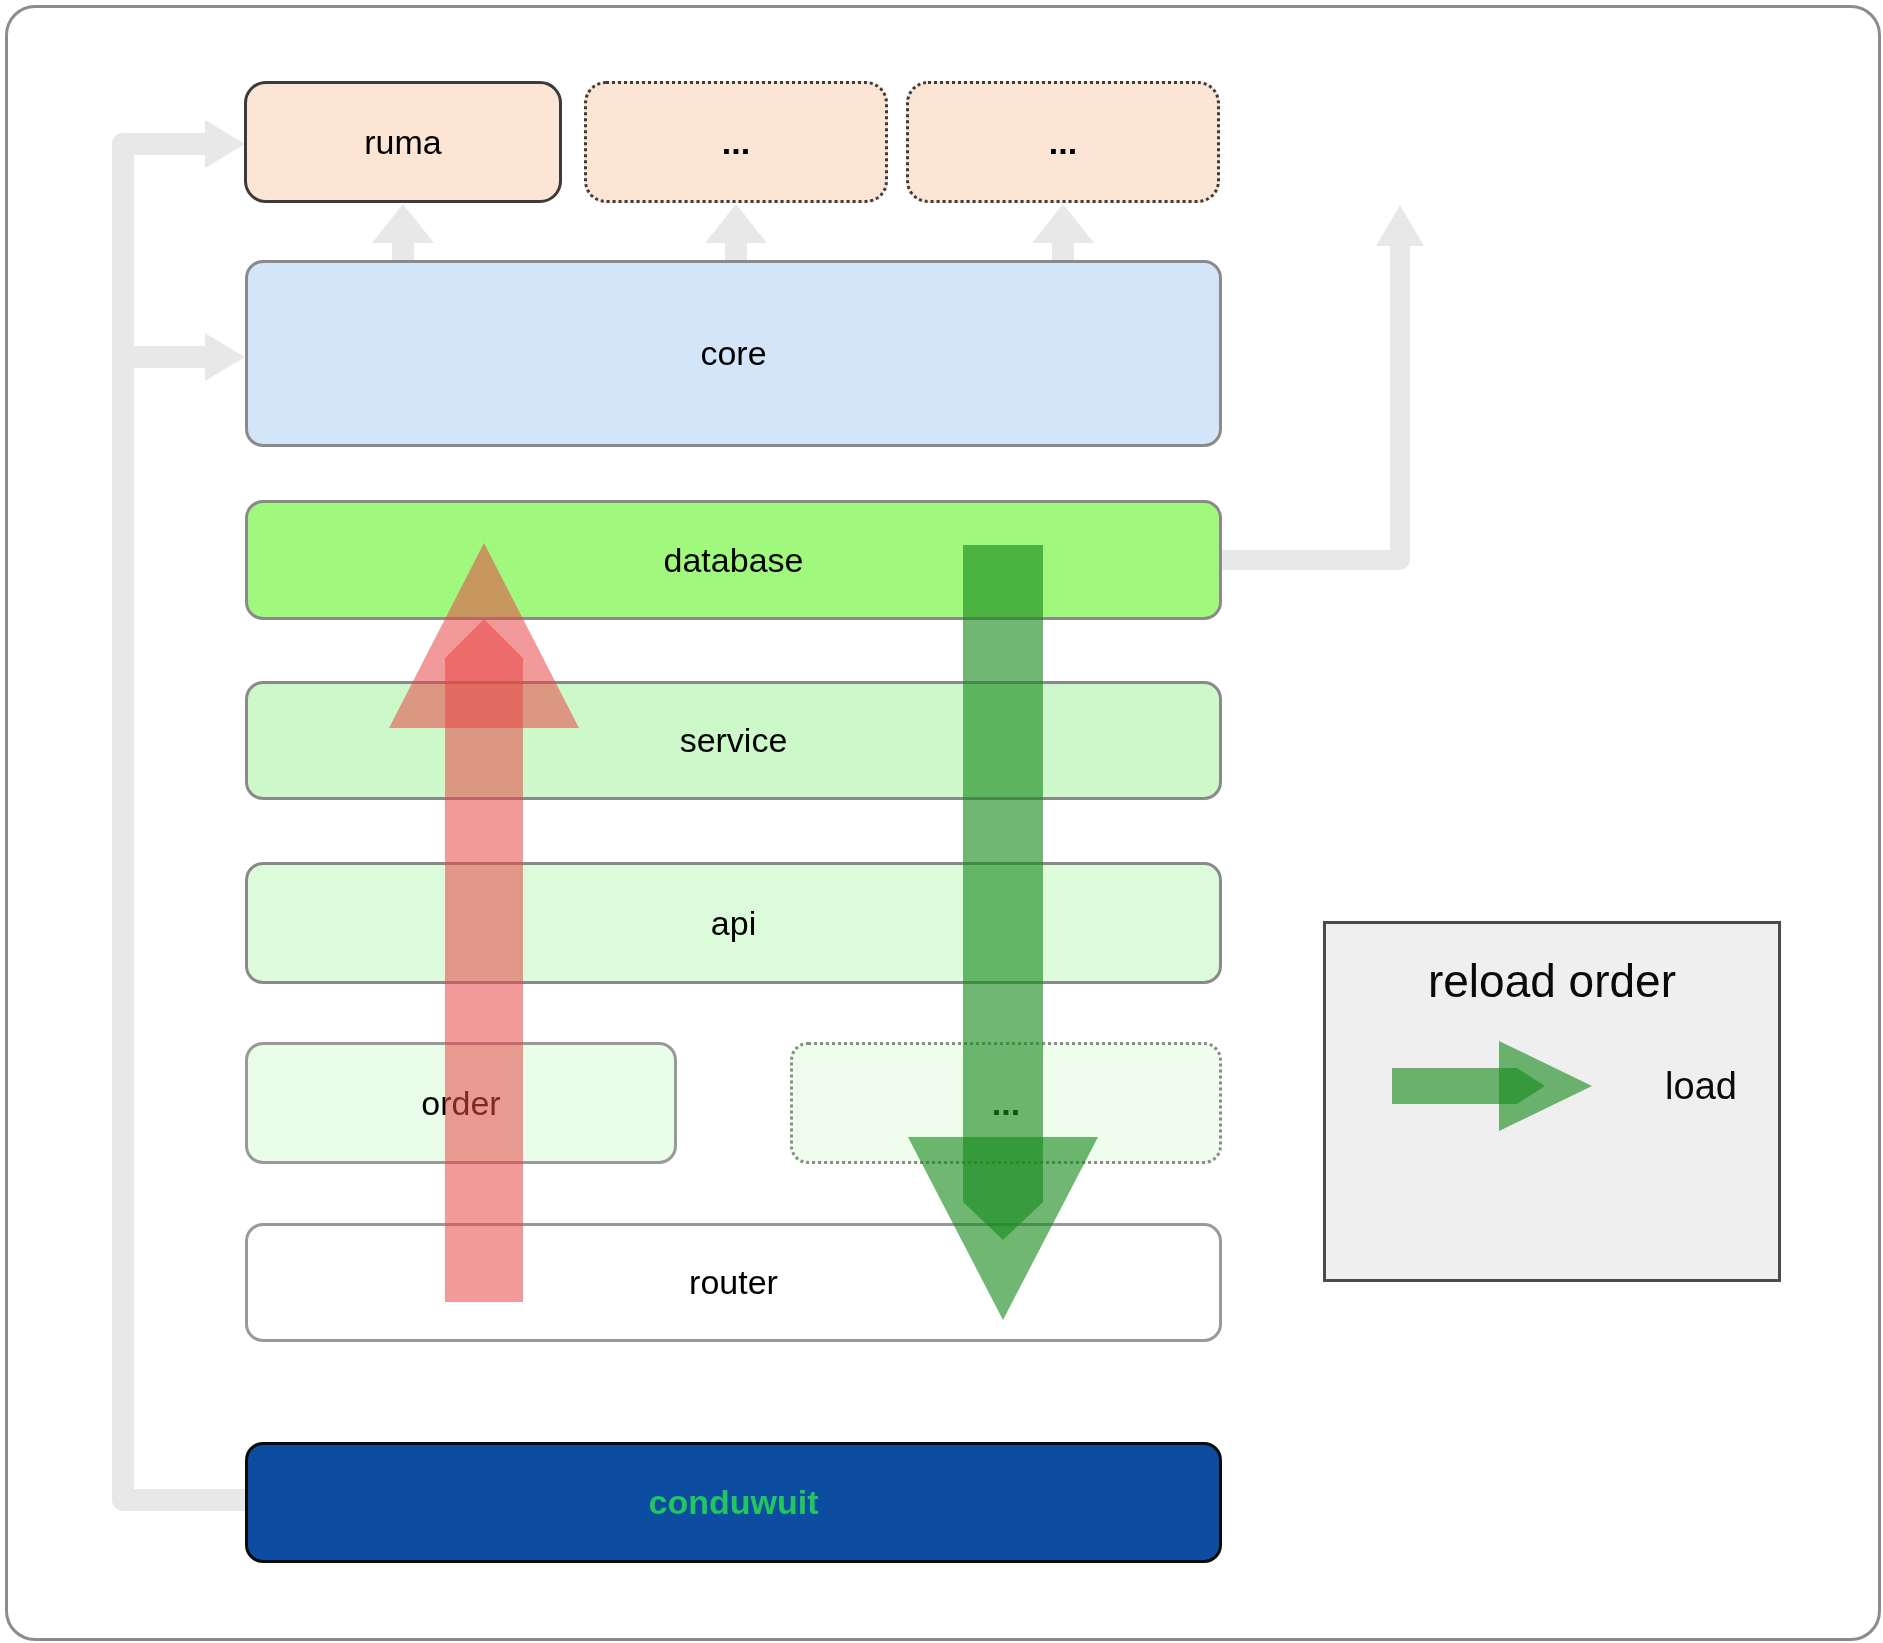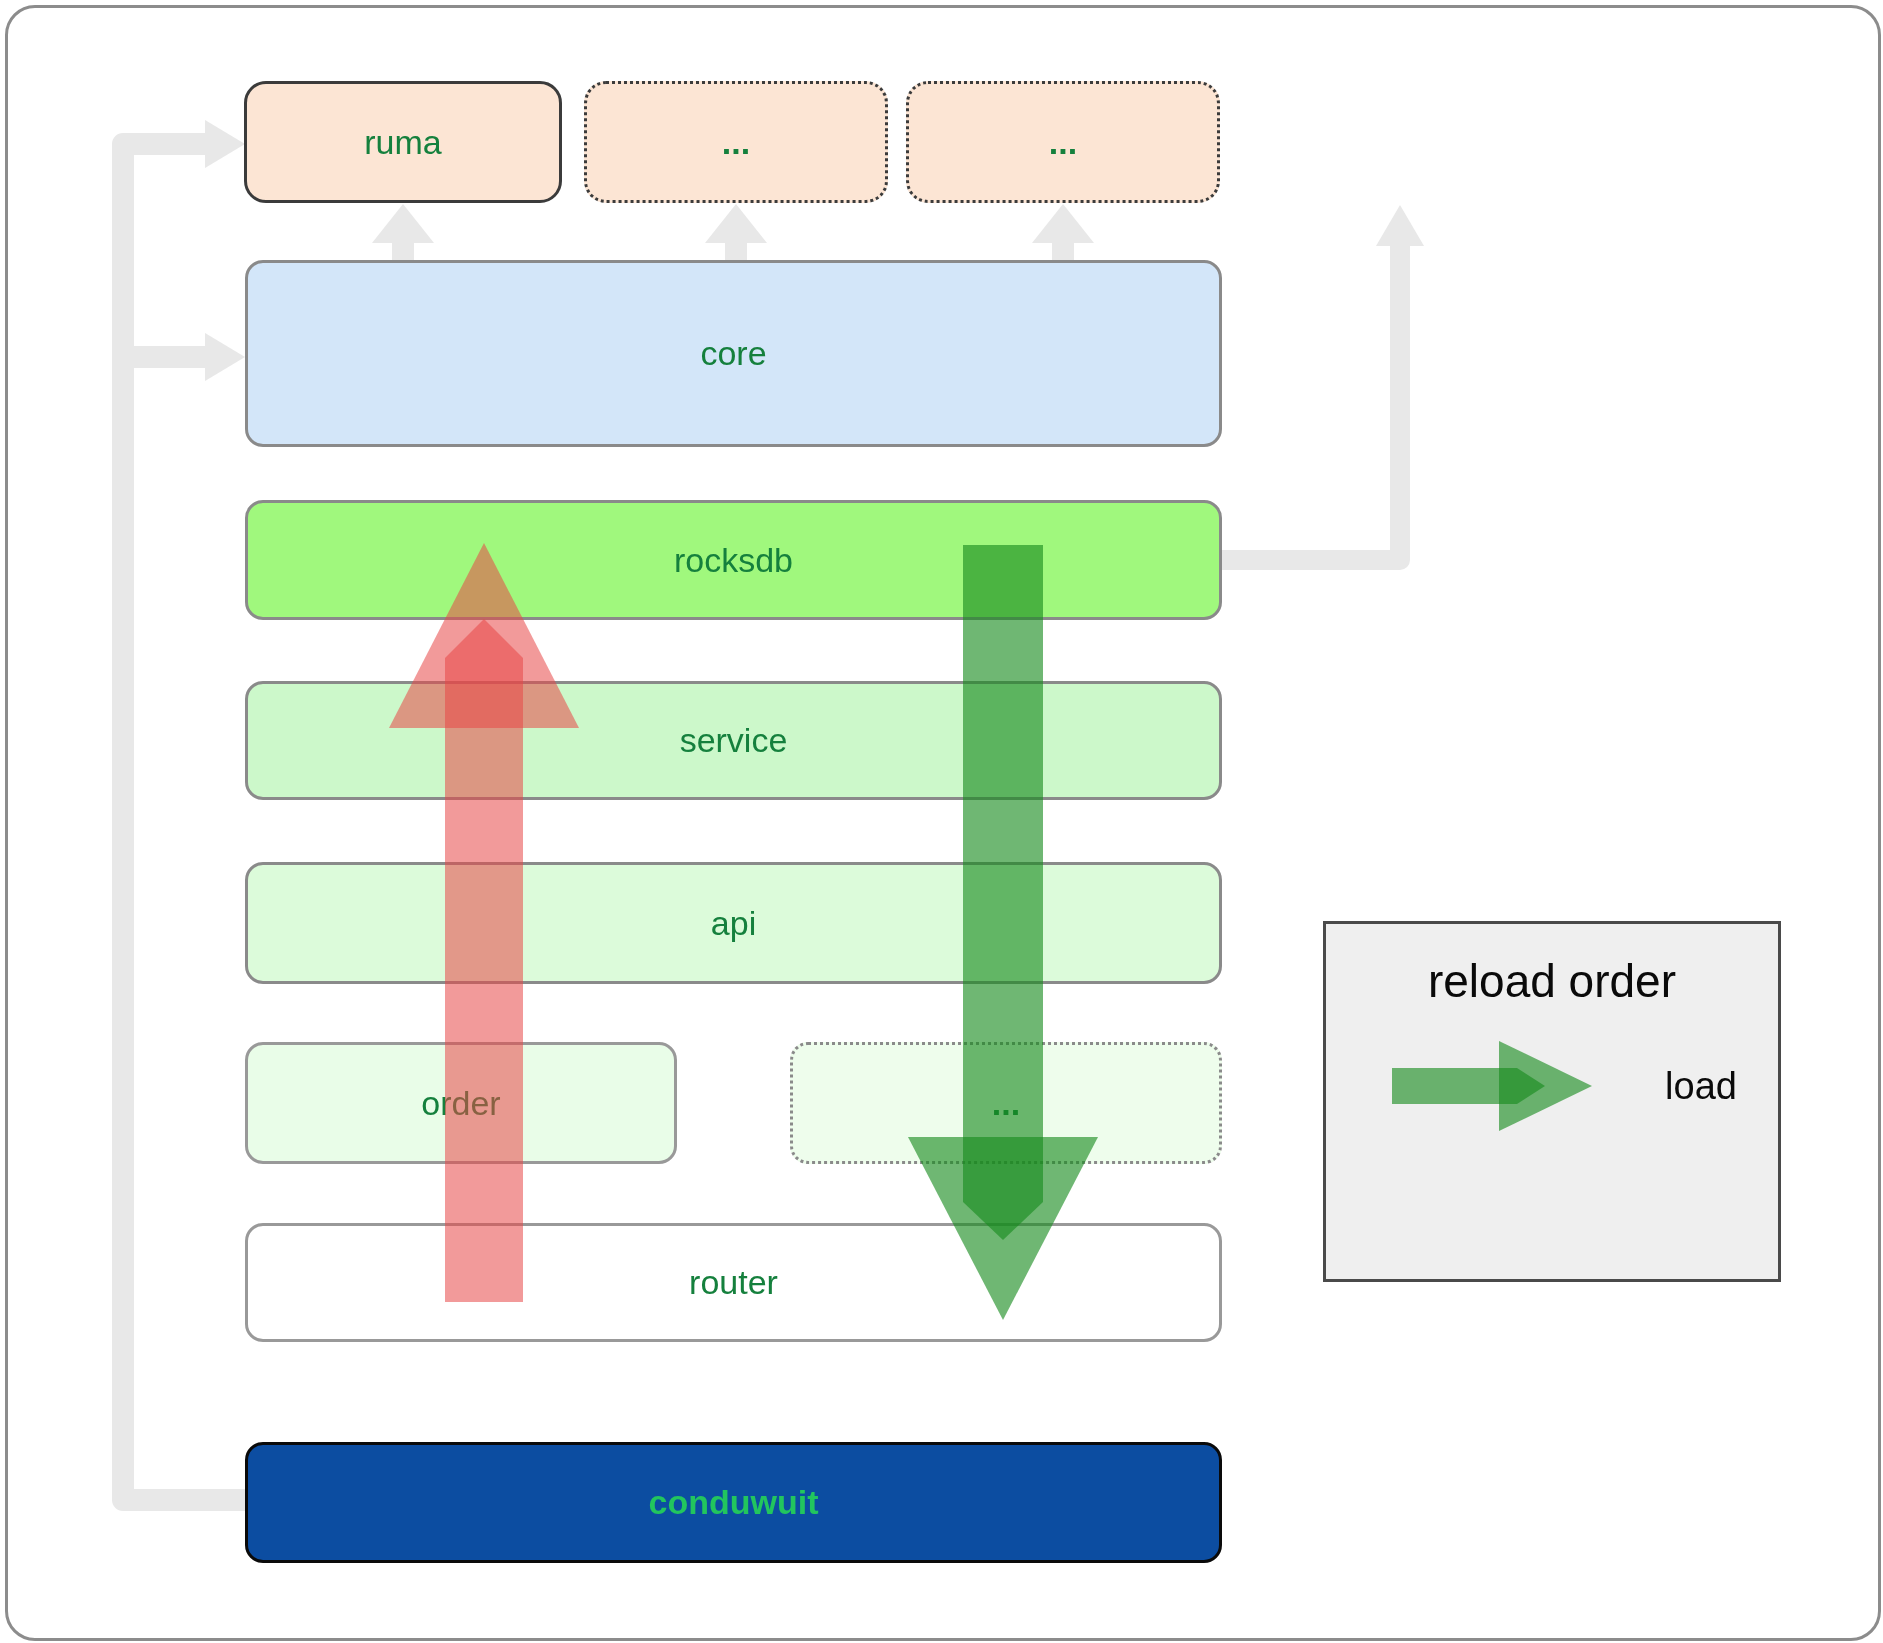--- a/index.html
+++ b/index.html
@@ -32,21 +32,21 @@
     border: 3px solid #8c8c8c;
     border-radius: 30px;
     z-index: 0;
   }
   .box {
     position: absolute;
     display: flex;
     align-items: center;
     justify-content: center;
     font-size: 34px;
-    color: #15803d;
+    color: #000000;
     box-sizing: border-box;
     border-radius: 18px;
   }
   .crate {
     border: 3px solid #3b3b3b;
     border-radius: 22px;
   }
   .crate.dotted {
     border-style: dotted;
     font-weight: 700;
@@ -127,21 +127,21 @@
   <div id="box-layer">
     <div class="box crate" id="box-ruma" style="left: 244px; top: 81px; width: 318px; height: 122px; background: rgb(252, 229, 212);">ruma</div>
 
     <div class="box crate dotted" id="box-crates-more-1" style="left: 584px; top: 81px; width: 304px; height: 122px; background: rgb(252, 229, 212);">...</div>
 
     <div class="box crate dotted" id="box-crates-more-2" style="left: 906px; top: 81px; width: 314px; height: 122px; background: rgb(252, 229, 212);">...</div>
 
 
     <div class="box layerbox" id="box-core" style="left: 245px; top: 260px; width: 977px; height: 187px; background: rgb(211, 230, 249);">core</div>
 
-    <div class="box layerbox" id="box-database" style="left: 245px; top: 500px; width: 977px; height: 120px; background: rgb(160, 248, 125);">rocksdb</div>
+    <div class="box layerbox" id="box-database" style="left: 245px; top: 500px; width: 977px; height: 120px; background: rgb(160, 248, 125);">database</div>
 
     <div class="box layerbox" id="box-service" style="left: 245px; top: 681px; width: 977px; height: 119px; background: rgb(204, 248, 202);">service</div>
 
     <div class="box layerbox" id="box-api" style="left: 245px; top: 862px; width: 977px; height: 122px; background: rgb(220, 251, 218);">api</div>
 
     <div class="box layerbox lightborder" id="box-admin" style="left: 245px; top: 1042px; width: 432px; height: 122px; background: rgb(233, 253, 232);">order</div>
 
     <div class="box layerbox dotted" id="box-services-more" style="left: 790px; top: 1042px; width: 432px; height: 122px; background: rgb(238, 253, 236);">...</div>
 
     <div class="box layerbox lightborder" id="box-router" style="left: 245px; top: 1223px; width: 977px; height: 119px; background: rgb(255, 255, 255);">router</div>

